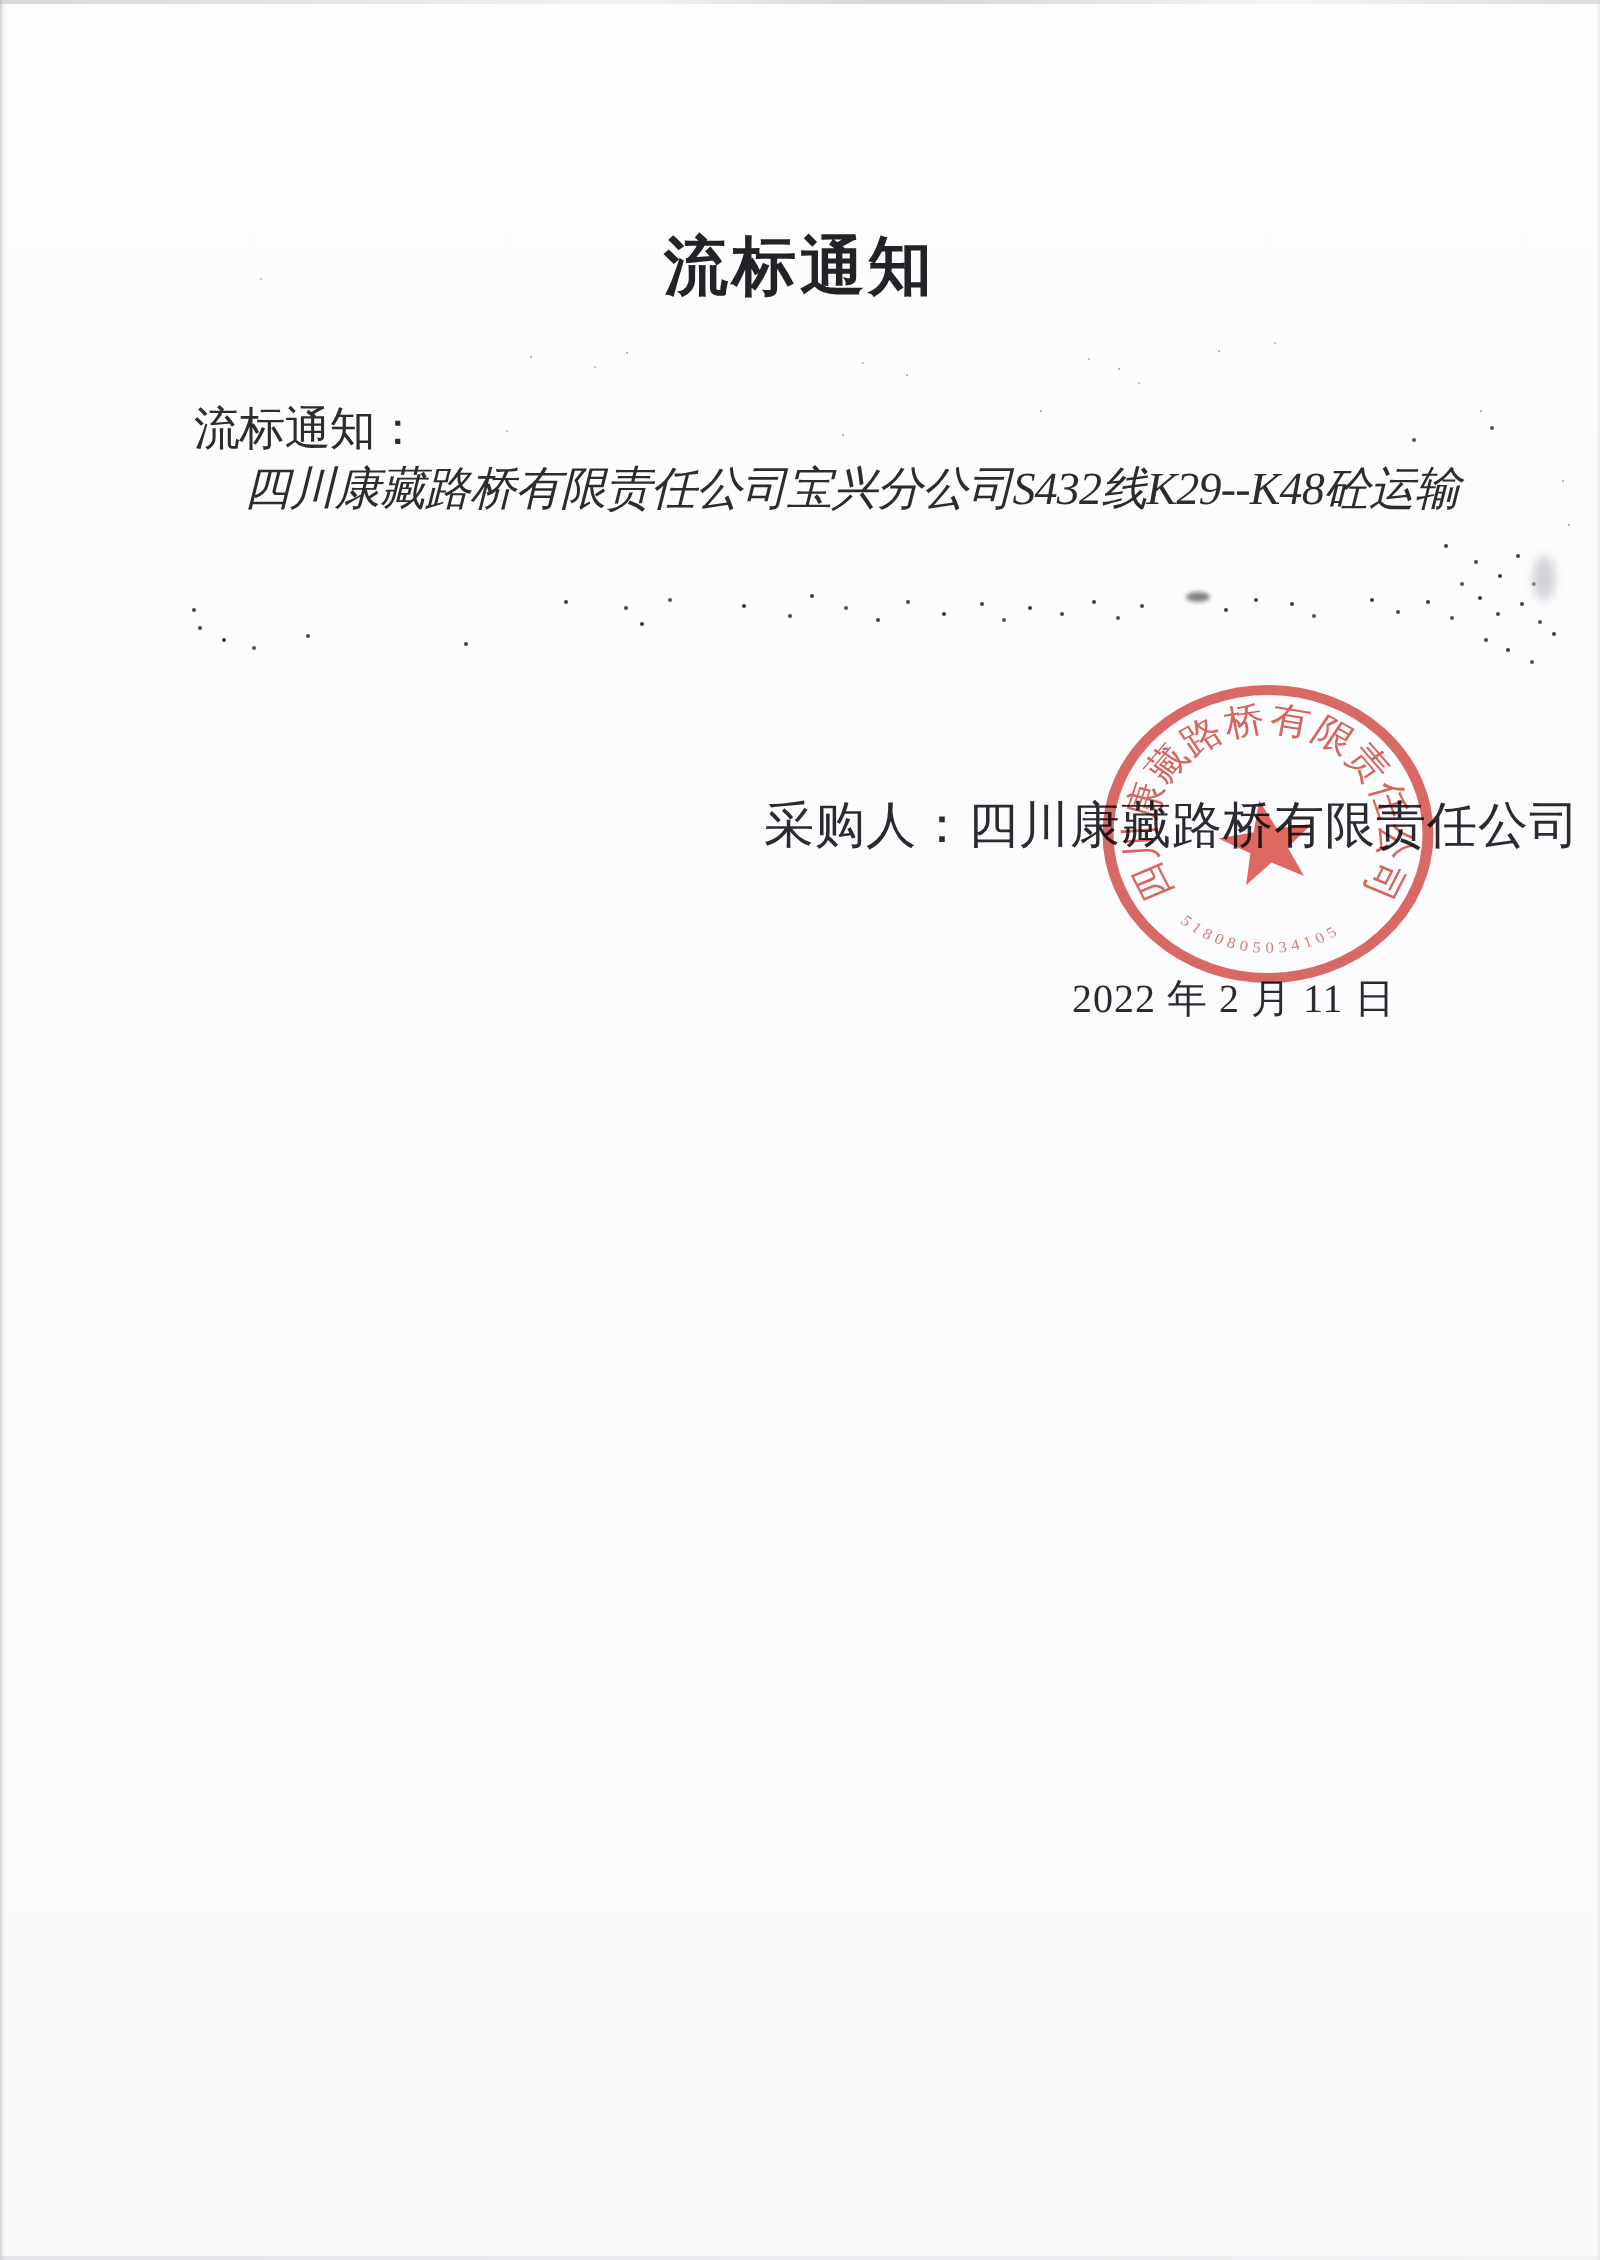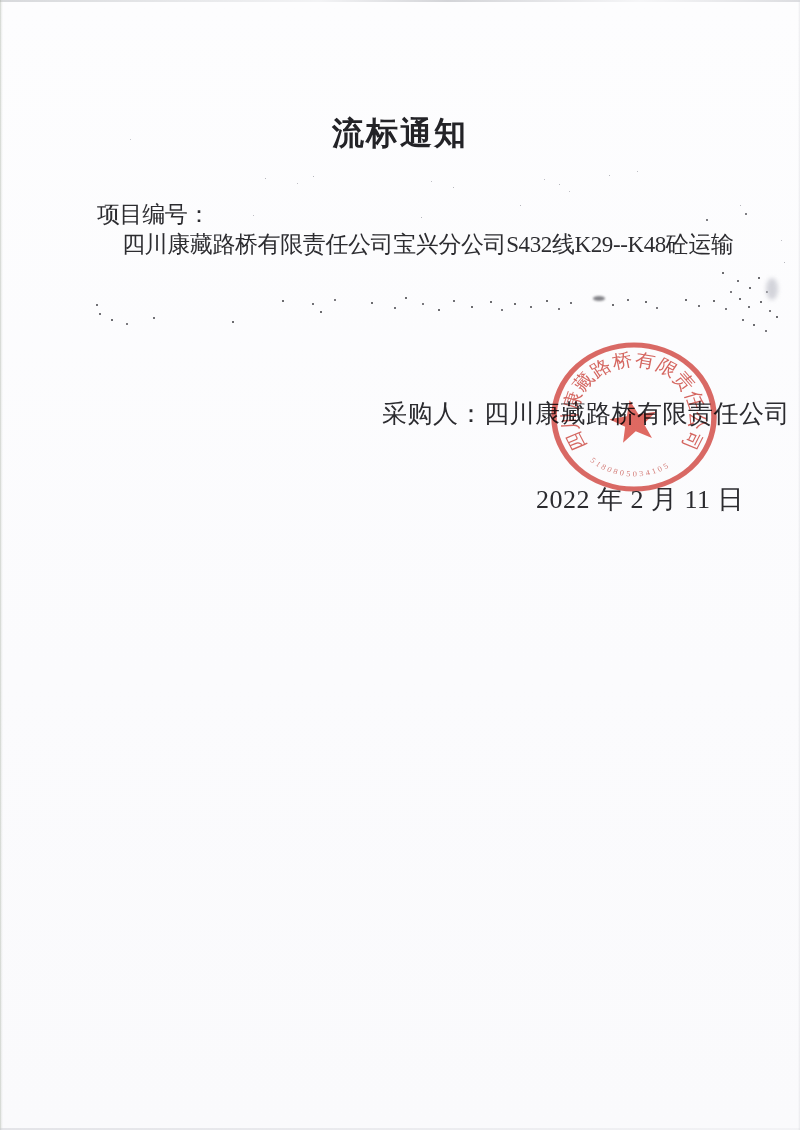--- a/index.html
+++ b/index.html
@@ -31,30 +31,30 @@
     font-size:32px;line-height:40px;font-weight:700;
     letter-spacing:2px;color:#232327;
   }
   .content{
     position:absolute;left:97px;top:201px;width:660px;
     font-size:23px;line-height:27.4px;color:#2c2c30;
     letter-spacing:-0.4px;
   }
   .greeting{margin:0 0 3px 0;white-space:nowrap;}
   .bodyline{white-space:nowrap;}
-  .bodyline.indent{padding-left:25px;}
+  .bodyline.indent{padding-left:25px;font-style:italic;}
 
   .purchaser{
     position:absolute;left:382px;top:398px;
     font-size:25px;line-height:32px;color:#2b2b2f;
     white-space:nowrap;letter-spacing:0.5px;text-align:right;
   }
   .dateline{
     position:absolute;left:536px;top:485px;
-    font-size:26px;line-height:30px;color:#2b2b2f;
+    font-size:20px;line-height:30px;color:#2b2b2f;
     white-space:nowrap;letter-spacing:0.5px;
   }
 
   .seal{
     position:absolute;left:534px;top:317px;width:200px;height:200px;
     mix-blend-mode:multiply;opacity:.95;
     pointer-events:none;
   }
   .seal text{font-family:"Liberation Serif","DejaVu Serif",serif;}
 
@@ -104,21 +104,21 @@
 <div class="page">
 
   <div class="edge-top"></div>
   <div class="edge-left"></div>
   <div class="edge-bottom"></div>
   <div class="edge-right"></div>
 
   <div class="title">流标通知</div>
 
   <div class="content">
-    <div class="greeting">项目编号：</div>
+    <div class="greeting">流标通知：</div>
     <div class="bodyline indent">四川康藏路桥有限责任公司宝兴分公司S432线K29--K48砼运输</div>
   </div>
 
   <div class="purchaser">采购人：四川康藏路桥有限责任公司</div>
 
   <div class="dateline">2022 年 2 月 11 日</div>
 
   <svg class="seal" viewBox="0 0 200 200" xmlns="http://www.w3.org/2000/svg" aria-hidden="true">
     <g transform="translate(0,10) scale(1,0.9)">
       <circle cx="100" cy="100" r="80" fill="none" stroke="#d4473f" stroke-width="5.5" stroke-opacity="0.85"></circle>

